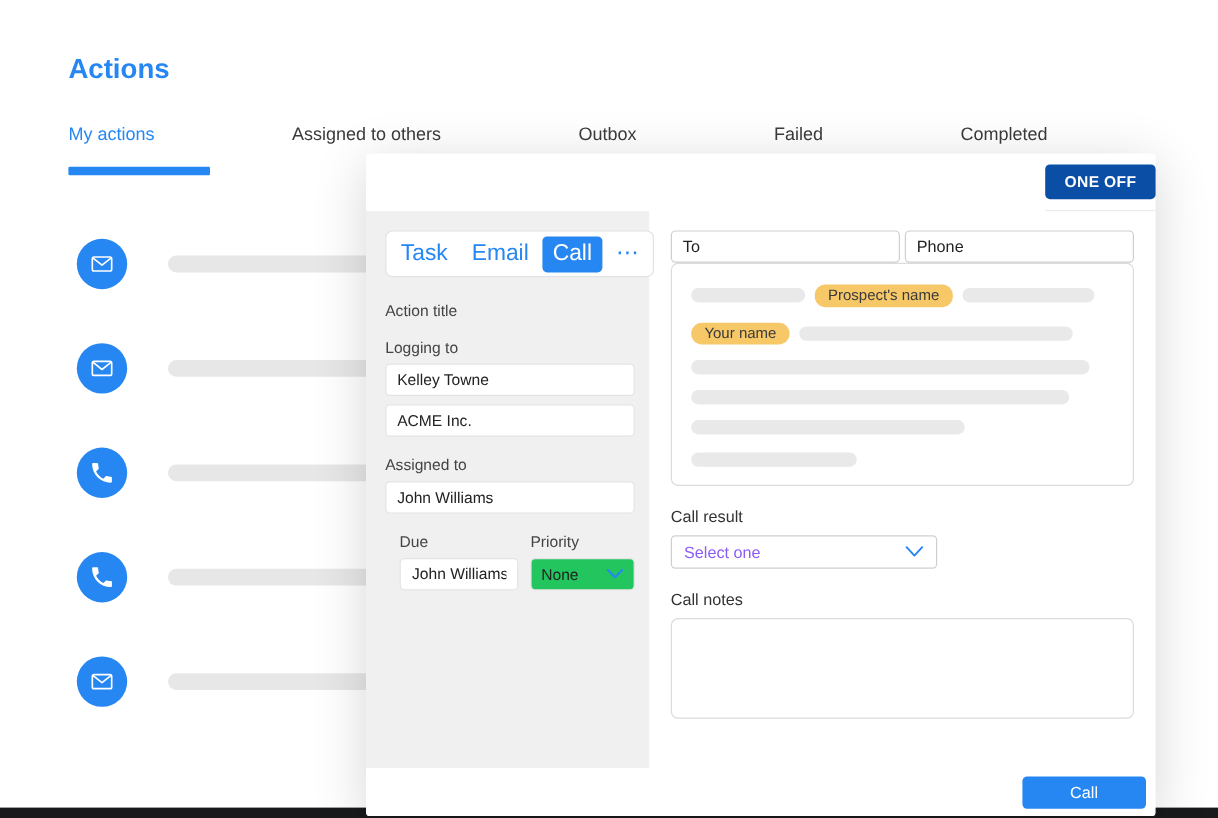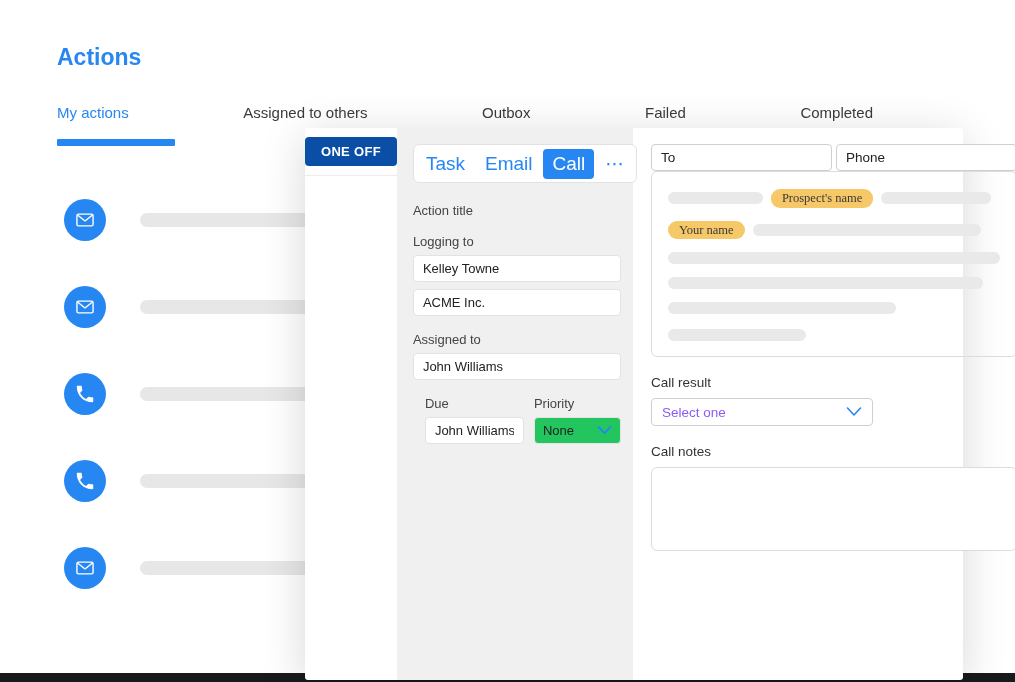--- a/index.html
+++ b/index.html
@@ -23,21 +23,21 @@
   .tabs-row .tab.active{color:var(--accent-blue,#2787f2);}
   .tab-underline{position:absolute;left:57px;top:139px;width:118px;height:7px;background:var(--accent-blue,#2787f2);border-radius:1px;}
   .action-list{position:absolute;left:64px;top:199px;display:flex;flex-direction:column;gap:45px;}
   .list-item{display:flex;align-items:center;gap:34px;}
   .circle-icon{width:42px;height:42px;border-radius:50%;background:var(--accent-blue,#2787f2);display:flex;align-items:center;justify-content:center;flex:0 0 auto;}
   .ph-bar{width:245px;height:14px;border-radius:7px;background:#e7e7e7;}
   .bottom-bar{position:absolute;left:0;bottom:0;width:100%;height:9px;background:var(--bottom-bar,#17191b);z-index:5;}
 
   
   .modal{position:absolute;left:305px;top:128px;width:658px;height:552px;background:#fff;z-index:10;
-         box-shadow:0 8px 45px rgba(0,0,0,.16);border-radius:3px;display:flex;flex-direction:row;}
+         box-shadow:0 8px 45px rgba(0,0,0,.16);border-radius:3px;display:flex;flex-direction:column;align-items:flex-end;}
   .modal-header{height:48px;flex:0 0 auto;display:flex;align-items:center;justify-content:center;border-bottom:1px solid #ececec;}
   .one-off-btn{background:var(--dark-blue,#0b4ea6);color:#fff;font-size:13px;font-weight:700;letter-spacing:.3px;
                border:none;border-radius:4px;padding:7px 16px;cursor:pointer;font-family:inherit;}
   .modal-body{flex:1;display:flex;min-height:0;}
   .left-panel{width:236px;flex:0 0 auto;background:var(--panel-gray,#f0f0f0);padding:16px 12px 0 16px;}
   .right-panel{flex:1;padding:14px 18px 0 18px;}
   .modal-footer{height:40px;flex:0 0 auto;display:flex;align-items:center;justify-content:flex-end;padding-right:8px;}
   .call-btn{background:var(--accent-blue,#2787f2);color:#fff;border:none;border-radius:4px;font-size:13.5px;
             padding:6px 40px;cursor:pointer;font-family:inherit;}
 
@@ -58,21 +58,21 @@
               justify-content:space-between;padding:0 8px;font-size:13px;color:#222;cursor:pointer;}
 
   
   .top-inputs{display:flex;gap:4px;margin-top:2px;}
   .top-inputs .text-input{flex:1;border:1px solid #cfcfcf;height:27px;font-size:13.5px;}
   .rp-label{font-size:13.5px;color:#333;margin:18px 0 8px;}
   .script-box{border:1px solid var(--border-gray,#dcdcdc);border-radius:6px;height:186px;padding:17px 16px;overflow:hidden;}
   .script-row{display:flex;align-items:center;gap:8px;margin-bottom:13px;}
   .script-row .bar{height:12px;border-radius:6px;background:var(--bar-gray,#e9e9e9);flex:0 0 auto;}
   .token{background:var(--token-yellow,#f6c868);border-radius:9px;font-size:12.5px;color:#3a3a3a;
-         padding:3px 11px;line-height:1;white-space:nowrap;cursor:pointer;font-family:Liberation Serif, serif;}
+         padding:3px 11px;line-height:1;white-space:nowrap;cursor:pointer;}
   .result-select{width:222px;height:28px;border:1px solid #cfcfcf;border-radius:4px;display:flex;align-items:center;
                  justify-content:space-between;padding:0 10px;font-size:13.5px;color:#8b5cf6;cursor:pointer;}
   .notes-area{display:block;width:100%;height:84px;border:1px solid var(--border-gray,#dcdcdc);border-radius:6px;
               resize:none;font-family:inherit;font-size:13px;padding:8px;outline:none;}
   .chev{display:flex;align-items:center;}
 </style>
 </head>
 <body>
 
 <svg width="0" height="0" style="position:absolute" aria-hidden="true">

